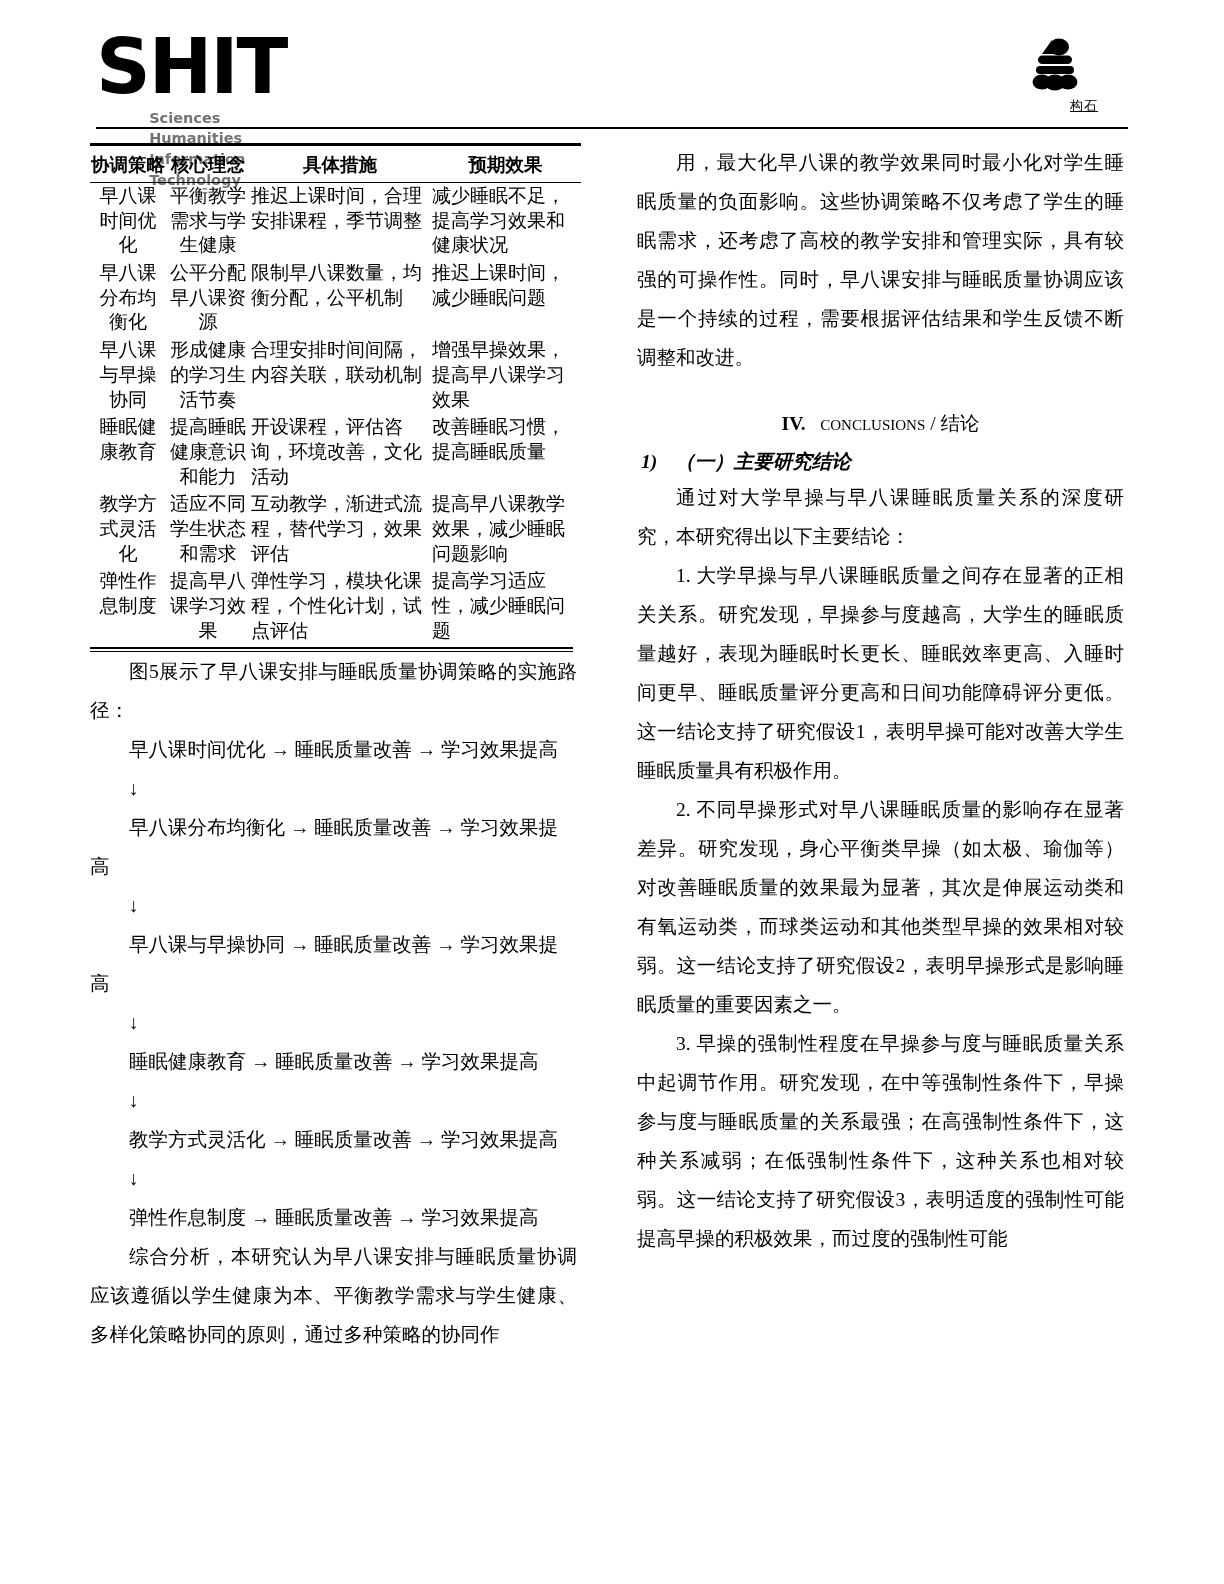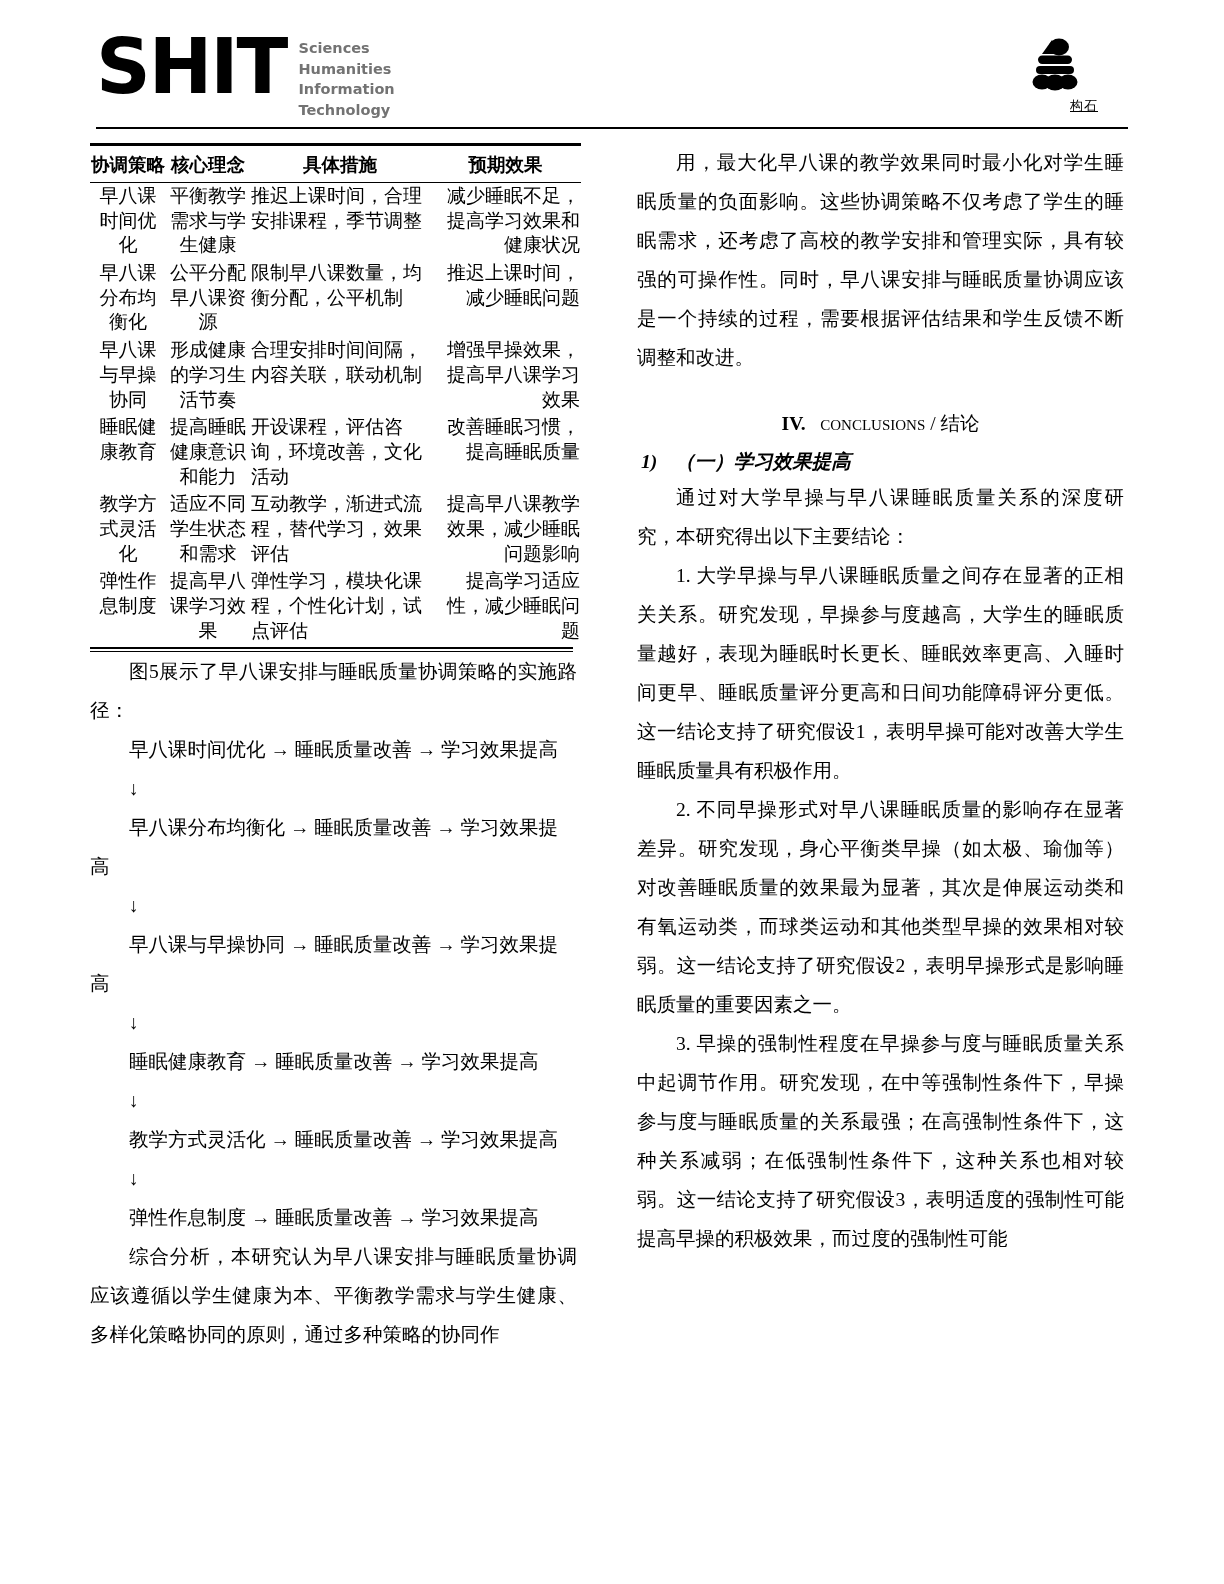--- a/index.html
+++ b/index.html
@@ -29,21 +29,22 @@
     left: 96px;
     top: 32px;
     width: 1032px;
     height: 88px;
   }
   .logo-block {
     position: absolute;
     left: 0;
     top: 0;
     display: flex;
-    align-items: flex-start;
+    align-items: center;
+    flex-direction: column;
   }
   .logo-word {
     font-family: "DejaVu Sans", "Liberation Sans", sans-serif;
     font-weight: bold;
     font-size: 76px;
     line-height: 0.92;
     letter-spacing: -2px;
     color: #000;
   }
   .logo-expand {
@@ -119,21 +120,21 @@
     padding: 7px 1px 5px 1px;
     vertical-align: middle;
     border-bottom: 1.4px solid #000;
   }
   .tbl tbody td { padding: 1px 1px 2px 1px; }
   .tbl .c1 { width: 74px; }
   .tbl .c2 { width: 82px; }
   .tbl .c3 { width: 178px; }
   .tbl .c4 { width: 149px; }
   .tbl tbody td.c3 { text-align: left; padding-left: 1px; }
-  .tbl tbody td.c4 { text-align: right; padding-left: 2px; }
+  .tbl tbody td.c4 { text-align: left; padding-left: 2px; }
   .tbl-bottom {
     width: 483px;
     height: 0;
     border-top: 2.8px solid #000;
     border-bottom: 1.3px solid #000;
     margin-top: 2px;
     padding-bottom: 2px;
   }
 
   
@@ -298,21 +299,21 @@
     <p class="body">用，最大化早八课的教学效果同时最小化对学生睡眠质量的负面影响。这些协调策略不仅考虑了学生的睡眠需求，还考虑了高校的教学安排和管理实际，具有较强的可操作性。同时，早八课安排与睡眠质量协调应该是一个持续的过程，需要根据评估结果和学生反馈不断调整和改进。</p>
 
     <div class="sec-head">
       <span class="sec-num">IV.</span>
       <span>&nbsp;&nbsp;</span><span class="sec-caps">Conclusions</span>
       <span>/</span>
       <span>结论</span>
     </div>
 
     <div class="subsec-head">
-      <span class="subsec-num">1)</span><span>（一）学习效果提高</span>
+      <span class="subsec-num">1)</span><span>（一）主要研究结论</span>
     </div>
 
     <p class="body">通过对大学早操与早八课睡眠质量关系的深度研究，本研究得出以下主要结论：</p>
 
     <p class="body">1. 大学早操与早八课睡眠质量之间存在显著的正相关关系。研究发现，早操参与度越高，大学生的睡眠质量越好，表现为睡眠时长更长、睡眠效率更高、入睡时间更早、睡眠质量评分更高和日间功能障碍评分更低。这一结论支持了研究假设1，表明早操可能对改善大学生睡眠质量具有积极作用。</p>
     <p class="body">2. 不同早操形式对早八课睡眠质量的影响存在显著差异。研究发现，身心平衡类早操（如太极、瑜伽等）对改善睡眠质量的效果最为显著，其次是伸展运动类和有氧运动类，而球类运动和其他类型早操的效果相对较弱。这一结论支持了研究假设2，表明早操形式是影响睡眠质量的重要因素之一。</p>
     <p class="body">3. 早操的强制性程度在早操参与度与睡眠质量关系中起调节作用。研究发现，在中等强制性条件下，早操参与度与睡眠质量的关系最强；在高强制性条件下，这种关系减弱；在低强制性条件下，这种关系也相对较弱。这一结论支持了研究假设3，表明适度的强制性可能提高早操的积极效果，而过度的强制性可能</p>
   </div>
 
 </div>

